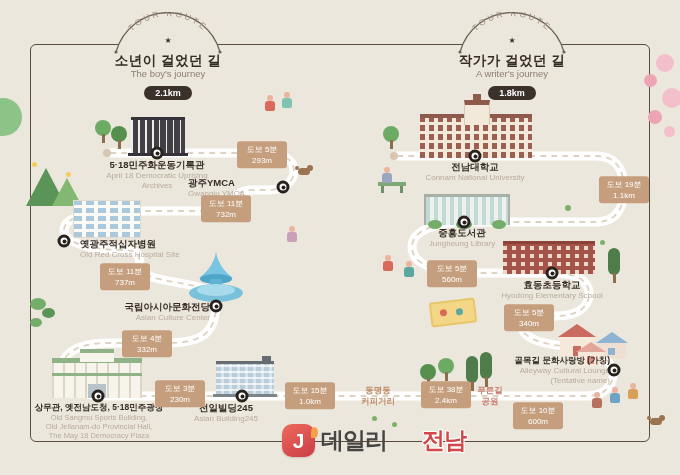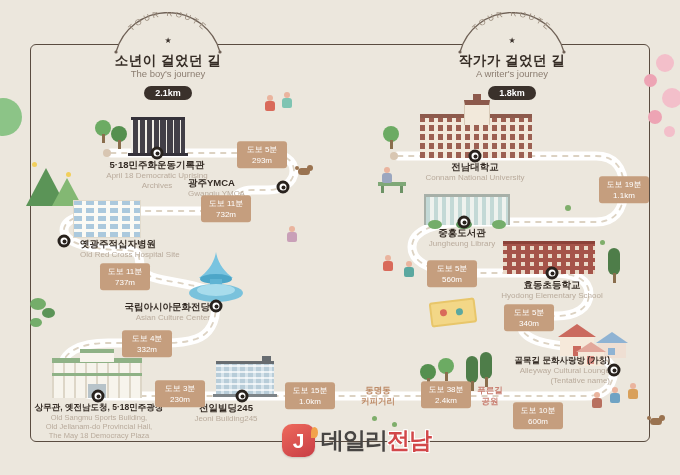--- a/index.html
+++ b/index.html
@@ -66,21 +66,21 @@
   .bench{position:absolute;width:28px;height:4px;background:#7fa877;z-index:11;}
   .bench::before{content:"";position:absolute;left:3px;top:4px;width:3px;height:7px;background:#6d9366;}
   .bench::after{content:"";position:absolute;right:3px;top:4px;width:3px;height:7px;background:#6d9366;}
   .blob{position:absolute;border-radius:50%;background:#8cc487;z-index:9;}
   
   .logo{left:282px;top:424px;display:flex;align-items:center;gap:6px;z-index:40;}
   .logo-ic{position:relative;width:33px;height:33px;border-radius:10px;background:linear-gradient(150deg,#ee6a5c,#c83d45);display:flex;align-items:center;justify-content:center;color:#fff;font-weight:bold;font-size:21px;box-shadow:0 1px 2px rgba(0,0,0,.15);}
   .logo-ic .leaf{position:absolute;right:-3px;top:3px;width:7px;height:11px;background:#f2a24b;border-radius:50% 50% 50% 0;}
   .logo-tx{font-size:23px;font-weight:bold;letter-spacing:-1px;white-space:nowrap;}
   .logo-dark{color:#474543;}
-  .logo-red{color:#d2484a;text-shadow:-1px -1px 0 #fff,1px -1px 0 #fff,-1px 1px 0 #fff,1px 1px 0 #fff;}
+  .logo-red{color:#d2484a;text-shadow:-1px -1px 0 #fff,1px -1px 0 #fff,-1px 1px 0 #fff,1px 1px 0 #fff;margin-left:35px;}
   svg text{font-family:"Liberation Sans",sans-serif;}
 </style>
 </head>
 <body>
 
 <div id="canvas">
 
   <div class="abs frame"></div>
 
   <svg class="abs" style="left:0;top:0;z-index:5" width="680" height="475" viewBox="0 0 680 475">
@@ -230,21 +230,21 @@
     <div class="en">Asian Culture Center</div>
   </div>
   <div class="stop" style="left:28px;top:402px;width:142px;text-align:center;z-index:22">
     <div class="ko" style="font-size:8.5px">상무관, 옛전남도청, 5·18민주광장</div>
     <div class="en" style="font-size:7.5px">Old Sangmu Sports Building,
 Old Jellanam-do Provincial Hall,
 The May 18 Democracy Plaza</div>
   </div>
   <div class="stop" style="left:180px;top:402px;width:92px;text-align:center;z-index:22">
     <div class="ko">전일빌딩245</div>
-    <div class="en">Jeoni Building245</div>
+    <div class="en">Asian Building245</div>
   </div>
   <div class="stop" style="left:405px;top:161px;width:140px;text-align:center;z-index:22">
     <div class="ko">전남대학교</div>
     <div class="en">Connam National University</div>
   </div>
   <div class="stop" style="left:402px;top:227px;width:120px;text-align:center;z-index:22">
     <div class="ko">중흥도서관</div>
     <div class="en">Jungheung Library</div>
   </div>
   <div class="stop" style="left:488px;top:279px;width:128px;text-align:center;z-index:22">

